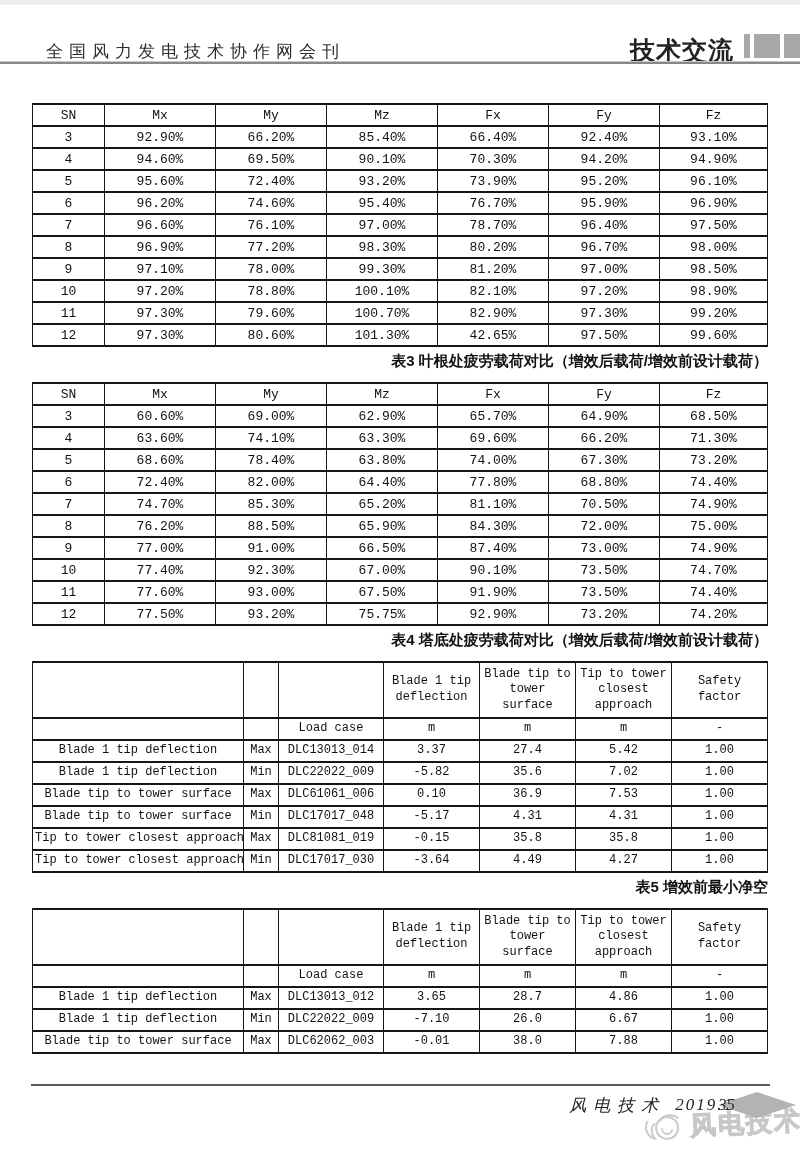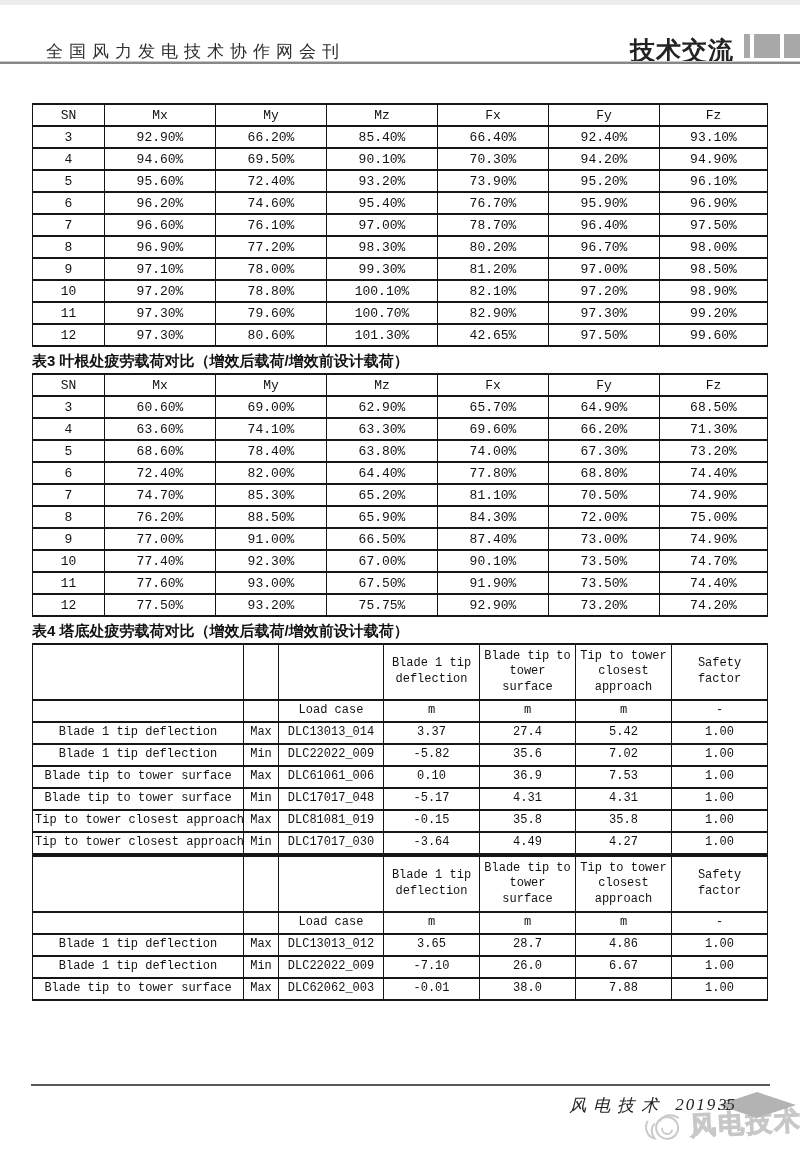--- a/index.html
+++ b/index.html
@@ -40,23 +40,23 @@
   table.data-table th,table.data-table td{
     border:1px solid #161616;border-top-width:2px;border-bottom-width:2px;
     text-align:center;vertical-align:middle;padding:0 2px;
     font-weight:normal;overflow:hidden;
   }
   table.pct th,table.pct td{height:20px;font-size:13px;white-space:nowrap;}
   table.clr th,table.clr td{height:20px;font-size:12px;line-height:1.3;}
   table.clr thead tr.header-row th{height:54px;white-space:normal;}
   table.clr td{white-space:nowrap;}
   .tbl-caption{
-    width:736px;height:24px;line-height:25px;text-align:left;
+    width:736px;height:24px;line-height:25px;text-align:right;
     font-family:"Liberation Sans", sans-serif;font-weight:bold;font-size:15px;color:#111;
-    margin:1px 0 1px 0;
+    margin:1px 0 10px 0;
   }
   .tbl-caption:empty{display:none;}
 
   
   .ftr-rule{position:absolute;top:1084px;left:31px;width:739px;height:2px;background:#5a5a5a;}
   .ftr{
     position:absolute;top:1092px;right:4px;display:flex;align-items:center;z-index:2;
     font-family:"Liberation Serif", serif;font-style:italic;font-size:17px;color:#222;
   }
   .ftr .jname{letter-spacing:7px;margin-right:10px;white-space:nowrap;}
@@ -411,20 +411,21 @@
           <td>Tip to tower closest approach</td>
           <td>Min</td>
           <td>DLC17017_030</td>
           <td>-3.64</td>
           <td>4.49</td>
           <td>4.27</td>
           <td>1.00</td>
         </tr>
       </tbody>
   </table>
+  <div class="tbl-caption">表5 增效前最小净空</div>
 
   <table class="data-table clr" data-table="tables.clearance_after">
     <colgroup>
       <col style="width:211px">
         <col style="width:35px">
         <col style="width:105px">
       <col style="width:96px">
         <col style="width:96px">
         <col style="width:96px">
         <col>

